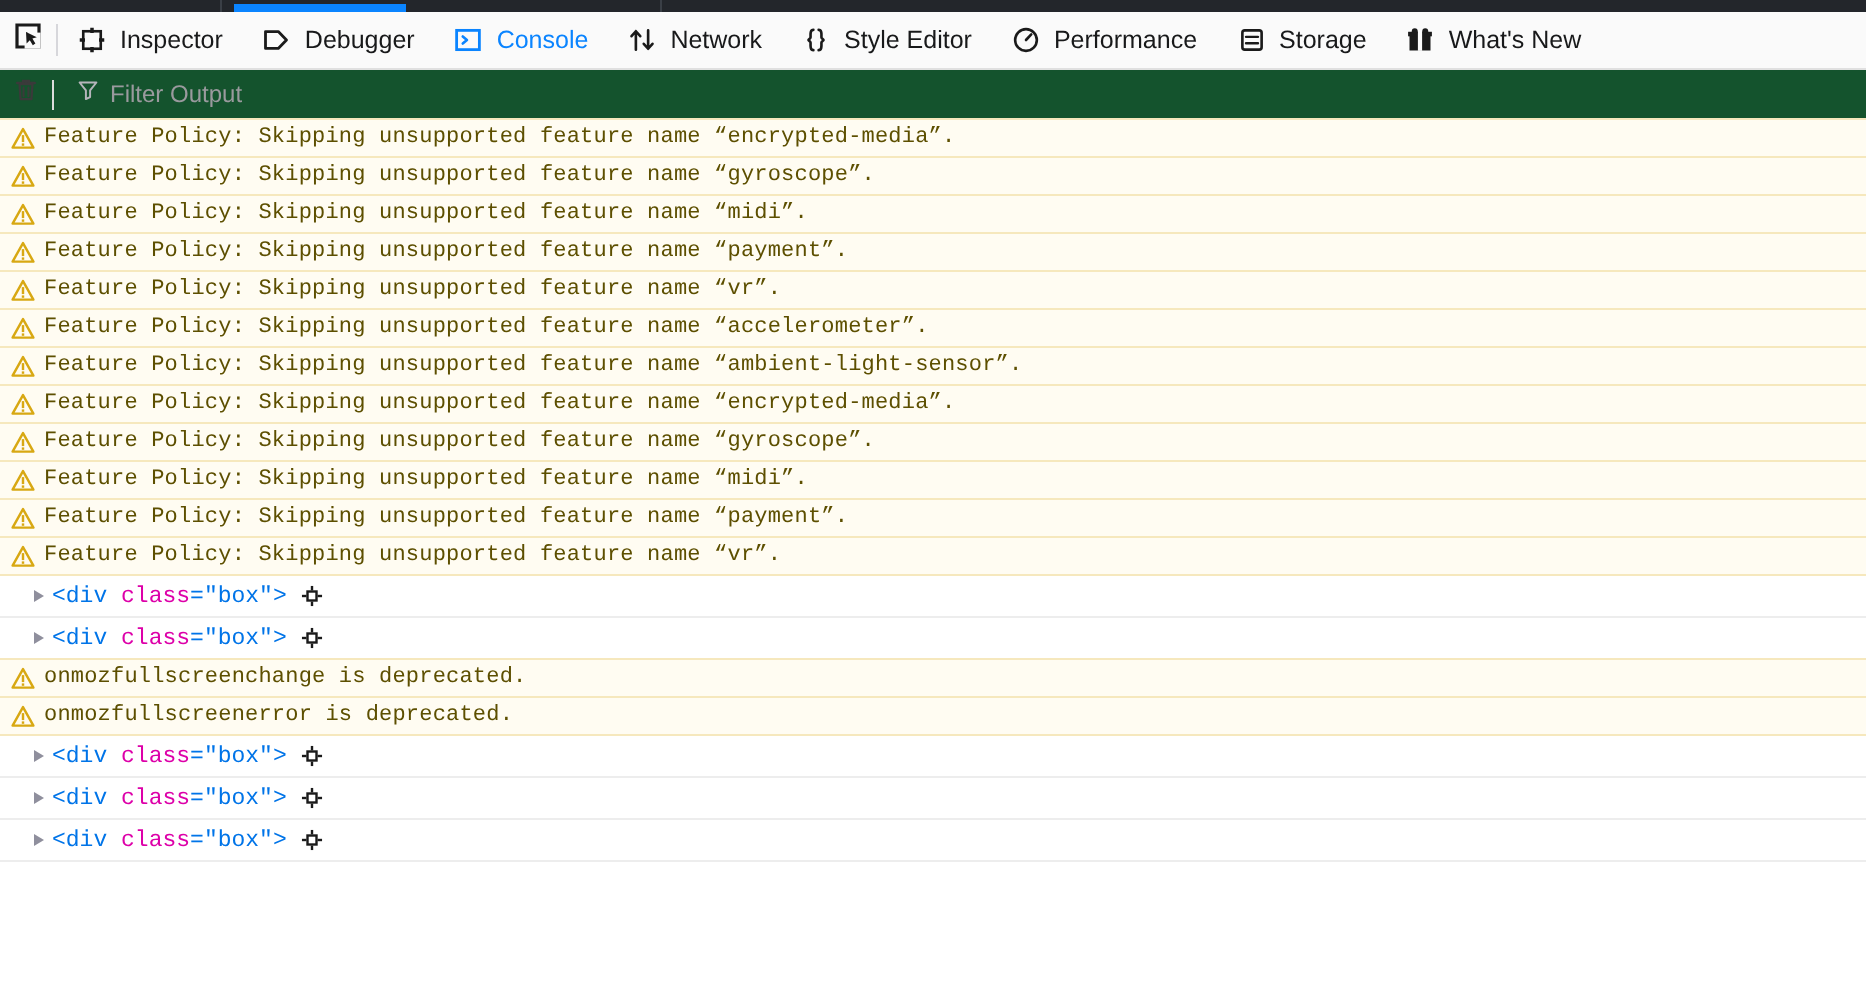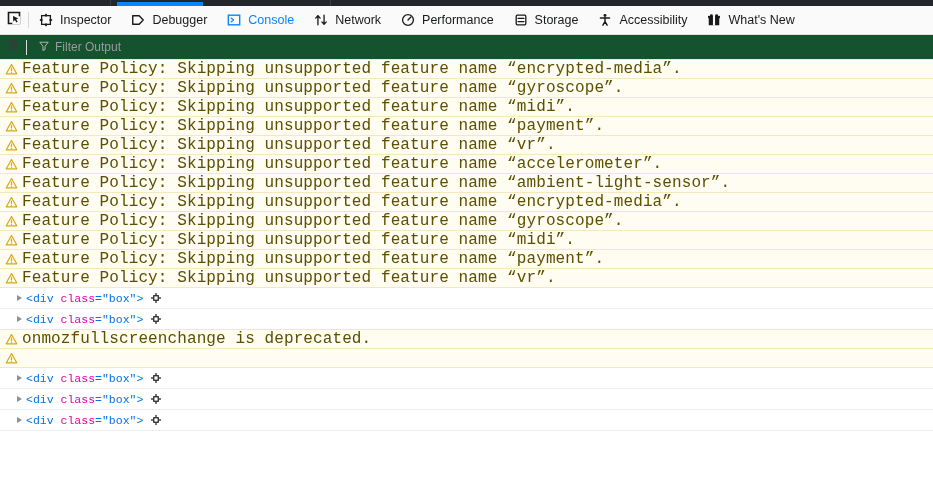--- a/index.html
+++ b/index.html
@@ -157,21 +157,21 @@
   .warn-icon {
     width: 22px;
     flex: 0 0 22px;
     display: flex;
     align-items: center;
     justify-content: center;
   }
   .warn-text {
     color: #5d4f00;
     font-family: "Liberation Mono", "DejaVu Sans Mono", monospace;
-    font-size: 16px;
+    font-size: 11px;
     letter-spacing: 0.1px;
     white-space: pre;
   }
   .arrow {
     width: 26px;
     flex: 0 0 26px;
     display: flex;
     align-items: center;
     justify-content: flex-end;
     padding-right: 4px;
@@ -260,20 +260,29 @@
     <div class="tab">
       <span class="tab-icon">
         <svg width="14" height="14" viewBox="0 0 16 16">
           <path d="M4.5 13.5V3M4.5 3L2 5.8M4.5 3L7 5.8" fill="none" stroke="#1a1a1a" stroke-width="1.5" stroke-linecap="round" stroke-linejoin="round"></path>
           <path d="M11.5 2.5V13M11.5 13L9 10.2M11.5 13L14 10.2" fill="none" stroke="#1a1a1a" stroke-width="1.5" stroke-linecap="round" stroke-linejoin="round"></path>
         </svg>
       </span>
       <span class="tab-label">Network</span>
     </div>
 
+    <div class="tab">
+      <span class="tab-icon">
+        <svg width="14" height="14" viewBox="0 0 16 16">
+          <path d="M6.5 2.2c-2 0-1.6 3-1.6 4.2 0 1-1.2 1.1-1.2 1.6s1.2.6 1.2 1.6c0 1.2-.4 4.2 1.6 4.2" fill="none" stroke="#1a1a1a" stroke-width="1.5" stroke-linecap="round"></path>
+          <path d="M9.5 2.2c2 0 1.6 3 1.6 4.2 0 1 1.2 1.1 1.2 1.6s-1.2.6-1.2 1.6c0 1.2.4 4.2-1.6 4.2" fill="none" stroke="#1a1a1a" stroke-width="1.5" stroke-linecap="round"></path>
+        </svg>
+      </span>
+      <span class="tab-label">Style Editor</span>
+    </div>
 
     <div class="tab">
       <span class="tab-icon">
         <svg width="14" height="14" viewBox="0 0 16 16">
           <circle cx="8" cy="8" r="6.2" fill="none" stroke="#1a1a1a" stroke-width="1.5"></circle>
           <path d="M8 8l3-3.2" fill="none" stroke="#1a1a1a" stroke-width="1.5" stroke-linecap="round"></path>
         </svg>
       </span>
       <span class="tab-label">Performance</span>
     </div>
@@ -282,30 +291,20 @@
     <div class="tab">
       <span class="tab-icon">
         <svg width="14" height="14" viewBox="0 0 16 16">
           <rect x="2.5" y="2.5" width="11" height="11" rx="1.4" fill="none" stroke="#1a1a1a" stroke-width="1.5"></rect>
           <path d="M4.6 6.2h6.8M4.6 9.8h6.8" stroke="#1a1a1a" stroke-width="1.4" stroke-linecap="round"></path>
         </svg>
       </span>
       <span class="tab-label">Storage</span>
     </div>
 
-    <div class="tab">
-      <span class="tab-icon">
-        <svg width="14" height="14" viewBox="0 0 16 16">
-          <circle cx="8" cy="2.9" r="1.7" fill="#1a1a1a"></circle>
-          <path d="M2.8 5.8h10.4" stroke="#1a1a1a" stroke-width="1.7" stroke-linecap="round"></path>
-          <path d="M8 5.8v4.1M8 9.9l-2.4 4M8 9.9l2.4 4" stroke="#1a1a1a" stroke-width="1.7" stroke-linecap="round"></path>
-        </svg>
-      </span>
-      <span class="tab-label">Accessibility</span>
-    </div>
 
     <div class="tab">
       <span class="tab-icon">
         <svg width="14" height="14" viewBox="0 0 16 16">
           <rect x="2" y="5.6" width="12" height="8.4" fill="#1a1a1a"></rect>
           <rect x="1.2" y="3.3" width="13.6" height="2.6" fill="#1a1a1a"></rect>
           <rect x="6.8" y="2.6" width="2.4" height="11.6" fill="#fafafa"></rect>
           <circle cx="5" cy="3" r="1.7" fill="#1a1a1a"></circle>
           <circle cx="11" cy="3" r="1.7" fill="#1a1a1a"></circle>
         </svg>
@@ -494,20 +493,21 @@
       <span class="warn-text">onmozfullscreenchange is deprecated.</span>
     </div>
     <div class="row warn">
       <span class="warn-icon">
         <svg width="13" height="13" viewBox="0 0 16 16">
           <path d="M8 1.9l6.4 11.4H1.6z" fill="none" stroke="#d8a813" stroke-width="1.5" stroke-linejoin="round"></path>
           <rect x="7.25" y="5.6" width="1.5" height="4.3" fill="#d8a813"></rect>
           <rect x="7.25" y="10.7" width="1.5" height="1.5" fill="#d8a813"></rect>
         </svg>
       </span>
+      <span class="warn-text">onmozfullscreenerror is deprecated.</span>
     </div>
     <div class="row obj">
       <span class="arrow">
         <span class="arrow-tri"></span>
       </span>
       <span class="node"><span class="tok-punct">&lt;</span><span class="tok-tag">div</span><span class="tok-tag"> </span><span class="tok-attr">class</span><span class="tok-eq">=</span><span class="tok-val">"box"</span><span class="tok-punct">&gt;</span><span class="target-icon"><svg width="12" height="12" viewBox="0 0 16 16">
             <rect x="5" y="5" width="6" height="6" fill="none" stroke="#1a1a1a" stroke-width="1.6"></rect>
             <rect x="7.2" y="1.3" width="1.6" height="3" fill="#1a1a1a"></rect>
             <rect x="7.2" y="11.7" width="1.6" height="3" fill="#1a1a1a"></rect>
             <rect x="1.3" y="7.2" width="3" height="1.6" fill="#1a1a1a"></rect>

